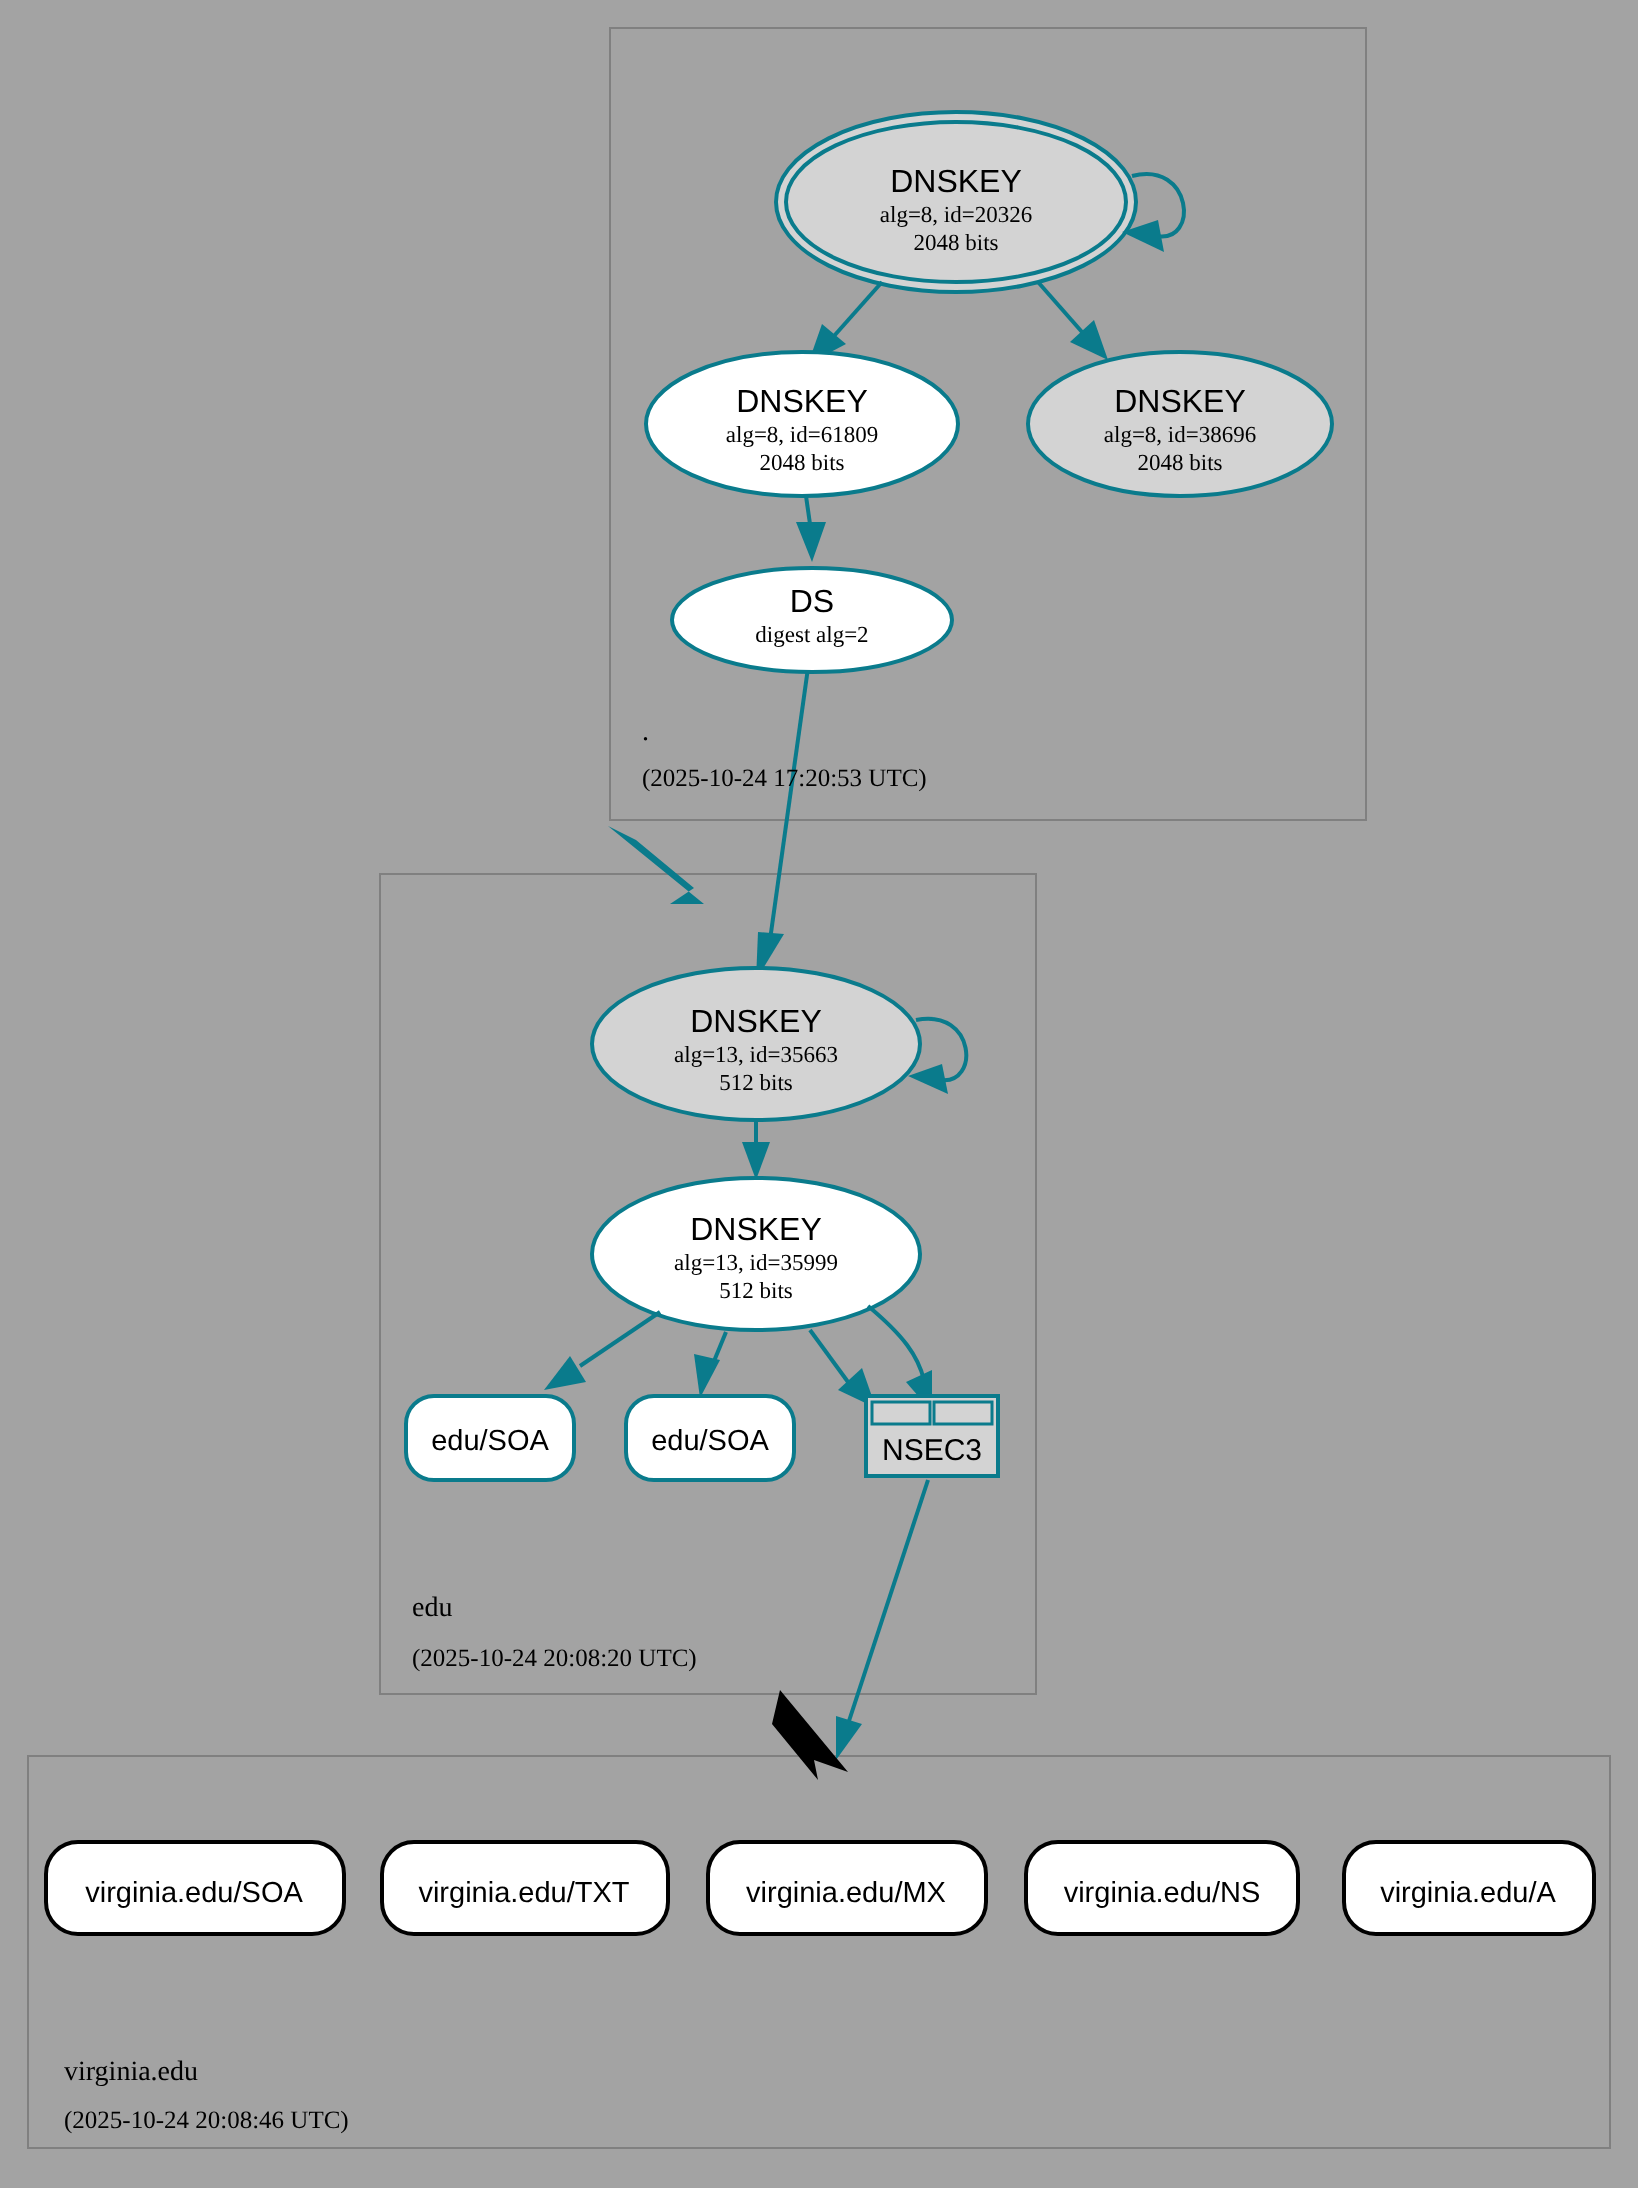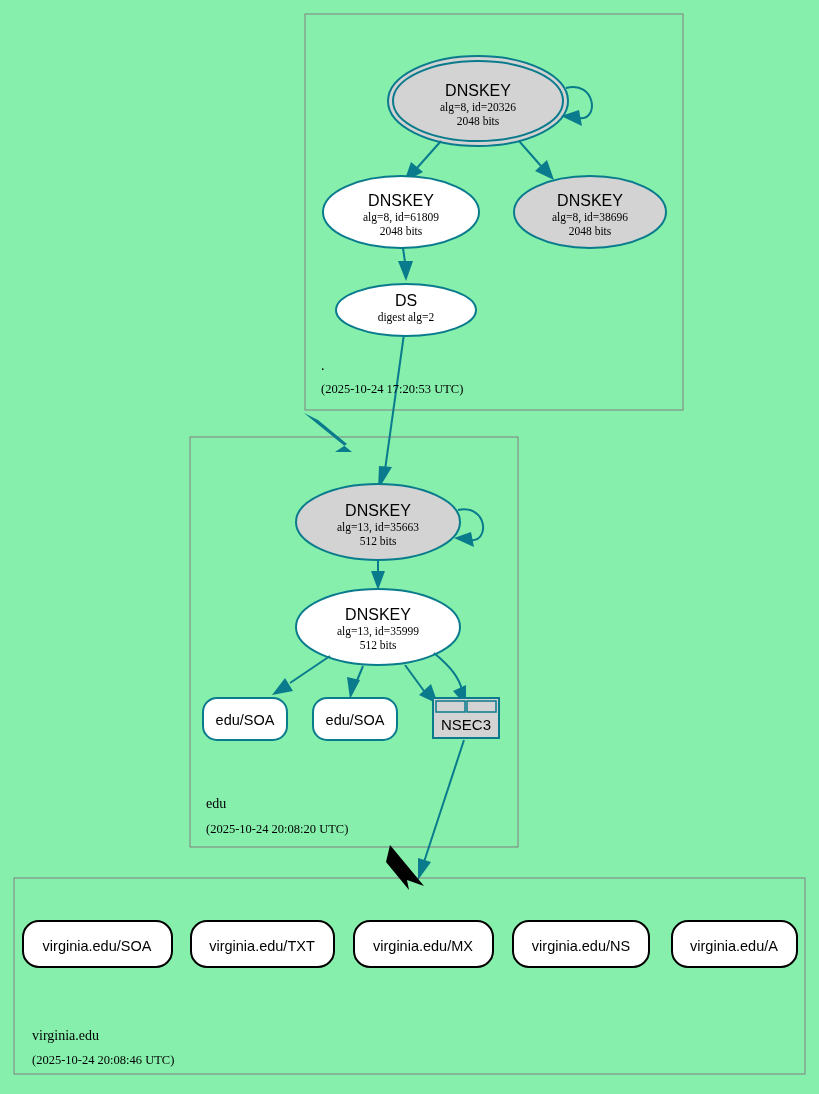--- a/index.html
+++ b/index.html
@@ -4,21 +4,21 @@
 <style>
   html, body {
     margin: 0;
     padding: 0;
     background: #ffffff;
   }
   #canvas-root {
     position: relative;
     width: 819px;
     height: 1094px;
-    background: #86efac;
+    background: #a3a3a3;
     font-family: "Liberation Sans", sans-serif;
     overflow: hidden;
   }
   svg.graph {
     display: block;
     width: 819px;
     height: 1094px;
   }
   .zone-box {
     fill: none;

